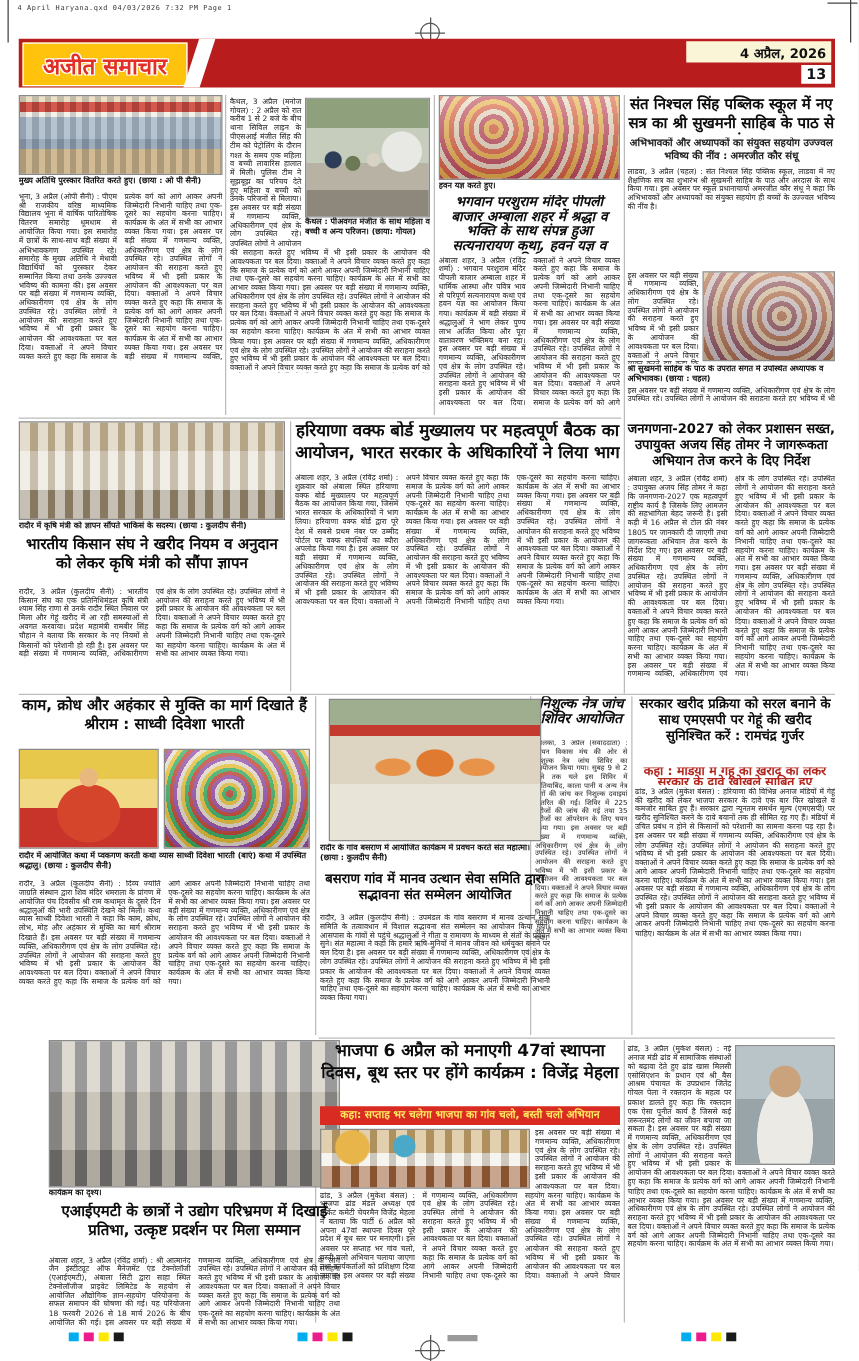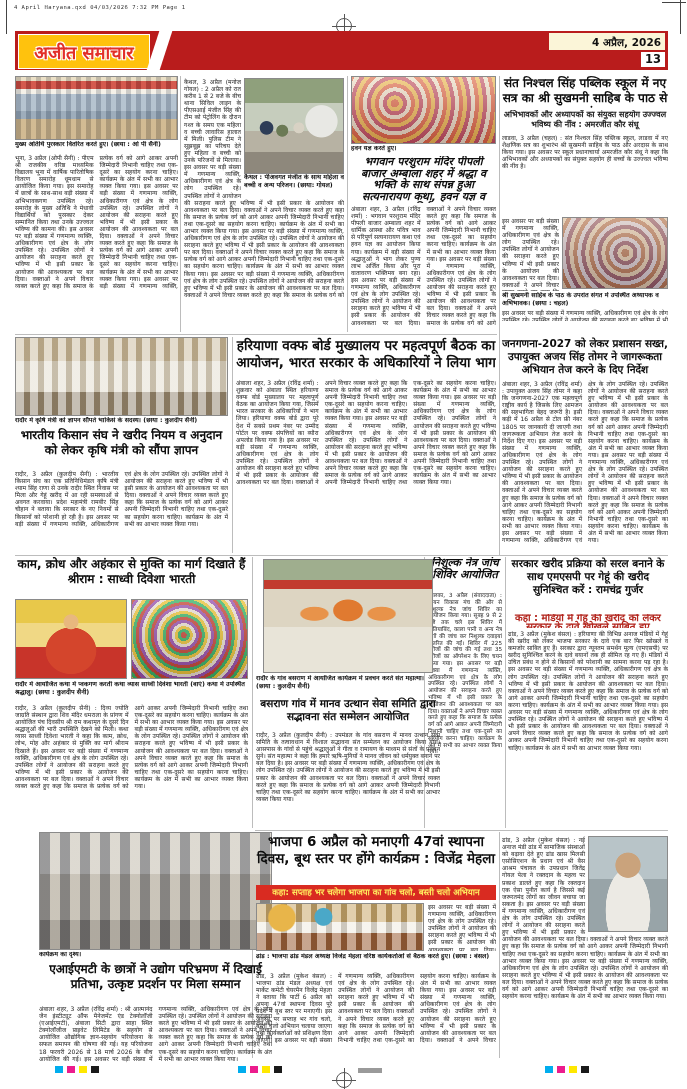--- a/index.html
+++ b/index.html
@@ -251,21 +251,20 @@
 
   <div class="art" style="left:256px;top:833px;width:240px;">
     <div class="hl hl-xl" style="height:50px;">भाजपा 6 अप्रैल को मनाएगी 47वां स्थापना दिवस, बूथ स्तर पर होंगे कार्यक्रम : विजेंद्र मेहला</div>
     <div class="subhead-box" style="height:13px;margin-top:2px;font-size:8.5px;line-height:13px;padding:1px 4px;">कहा: सप्ताह भर चलेगा भाजपा का गांव चलो, बस्ती चलो अभियान</div>
     <div style="display:flex;gap:4px;margin-top:3px;">
       <div class="ph ph-bjp" style="width:168px;height:48px;"></div>
       <div class="body" style="flex:1;height:48px;">
         <span>इस अवसर पर बड़ी संख्या में गणमान्य व्यक्ति, अधिकारीगण एवं क्षेत्र के लोग उपस्थित रहे। उपस्थित लोगों ने आयोजन की सराहना करते हुए भविष्य में भी इसी प्रकार के आयोजन की आवश्यकता पर बल दिया। वक्ताओं ने अपने विचार व्यक्त करते हुए कहा कि समाज के प्रत्येक वर्ग को आगे आकर अपनी जिम्मेदारी निभानी चाहिए तथा एक-दूसरे का सहयोग करना चाहिए। कार्यक्रम के अंत में सभी का आभार व्यक्त किया गया।</span>
       </div>
     </div>
-    <div class="caption" style="height:17px;margin-top:2px;">ढांड : भाजपा ढांड मंडल अध्यक्ष विजेंद्र मेहला वरिष्ठ कार्यकर्ताओं से बैठक करते हुए। (छाया : बंसल)</div>
     <div class="body cols3" style="height:76px;margin-top:2px;">
       <span>ढांड, 3 अप्रैल (मुकेश बंसल) : भाजपा ढांड मंडल अध्यक्ष एवं मार्केट कमेटी चेयरमैन विजेंद्र मेहला ने बताया कि पार्टी 6 अप्रैल को अपना 47वां स्थापना दिवस पूरे प्रदेश में बूथ स्तर पर मनाएगी। इस अवसर पर सप्ताह भर गांव चलो, बस्ती चलो अभियान चलाया जाएगा तथा कार्यकर्ताओं को प्रशिक्षण दिया जाएगा।</span>
       <span>इस अवसर पर बड़ी संख्या में गणमान्य व्यक्ति, अधिकारीगण एवं क्षेत्र के लोग उपस्थित रहे। उपस्थित लोगों ने आयोजन की सराहना करते हुए भविष्य में भी इसी प्रकार के आयोजन की आवश्यकता पर बल दिया। वक्ताओं ने अपने विचार व्यक्त करते हुए कहा कि समाज के प्रत्येक वर्ग को आगे आकर अपनी जिम्मेदारी निभानी चाहिए तथा एक-दूसरे का सहयोग करना चाहिए। कार्यक्रम के अंत में सभी का आभार व्यक्त किया गया। इस अवसर पर बड़ी संख्या में गणमान्य व्यक्ति, अधिकारीगण एवं क्षेत्र के लोग उपस्थित रहे। उपस्थित लोगों ने आयोजन की सराहना करते हुए भविष्य में भी इसी प्रकार के आयोजन की आवश्यकता पर बल दिया। वक्ताओं ने अपने विचार व्यक्त करते हुए कहा कि समाज के प्रत्येक वर्ग को आगे आकर अपनी जिम्मेदारी निभानी चाहिए तथा एक-दूसरे का सहयोग करना चाहिए। कार्यक्रम के अंत में सभी का आभार व्यक्त किया गया।</span>
     </div>
   </div>
 
   <div class="art" style="left:502px;top:833px;width:166px;">
     <div class="body" style="height:168px;margin-top:3px;">
       <span class="fr ph ph-goyal" style="width:80px;height:96px;display:block;"></span>
       <span>ढांड, 3 अप्रैल (मुकेश बंसल) : नई अनाज मंडी ढांड में सामाजिक संस्थाओं को बढ़ावा देते हुए ढांड खास मिलसी एसोसिएशन के प्रधान एवं श्री बैस आश्रम पंचायत के उपप्रधान जितेंद्र गोयल पेला ने रक्तदान के महत्व पर प्रकाश डालते हुए कहा कि रक्तदान एक ऐसा पुनीत कार्य है जिससे कई जरूरतमंद लोगों का जीवन बचाया जा सकता है।</span>

